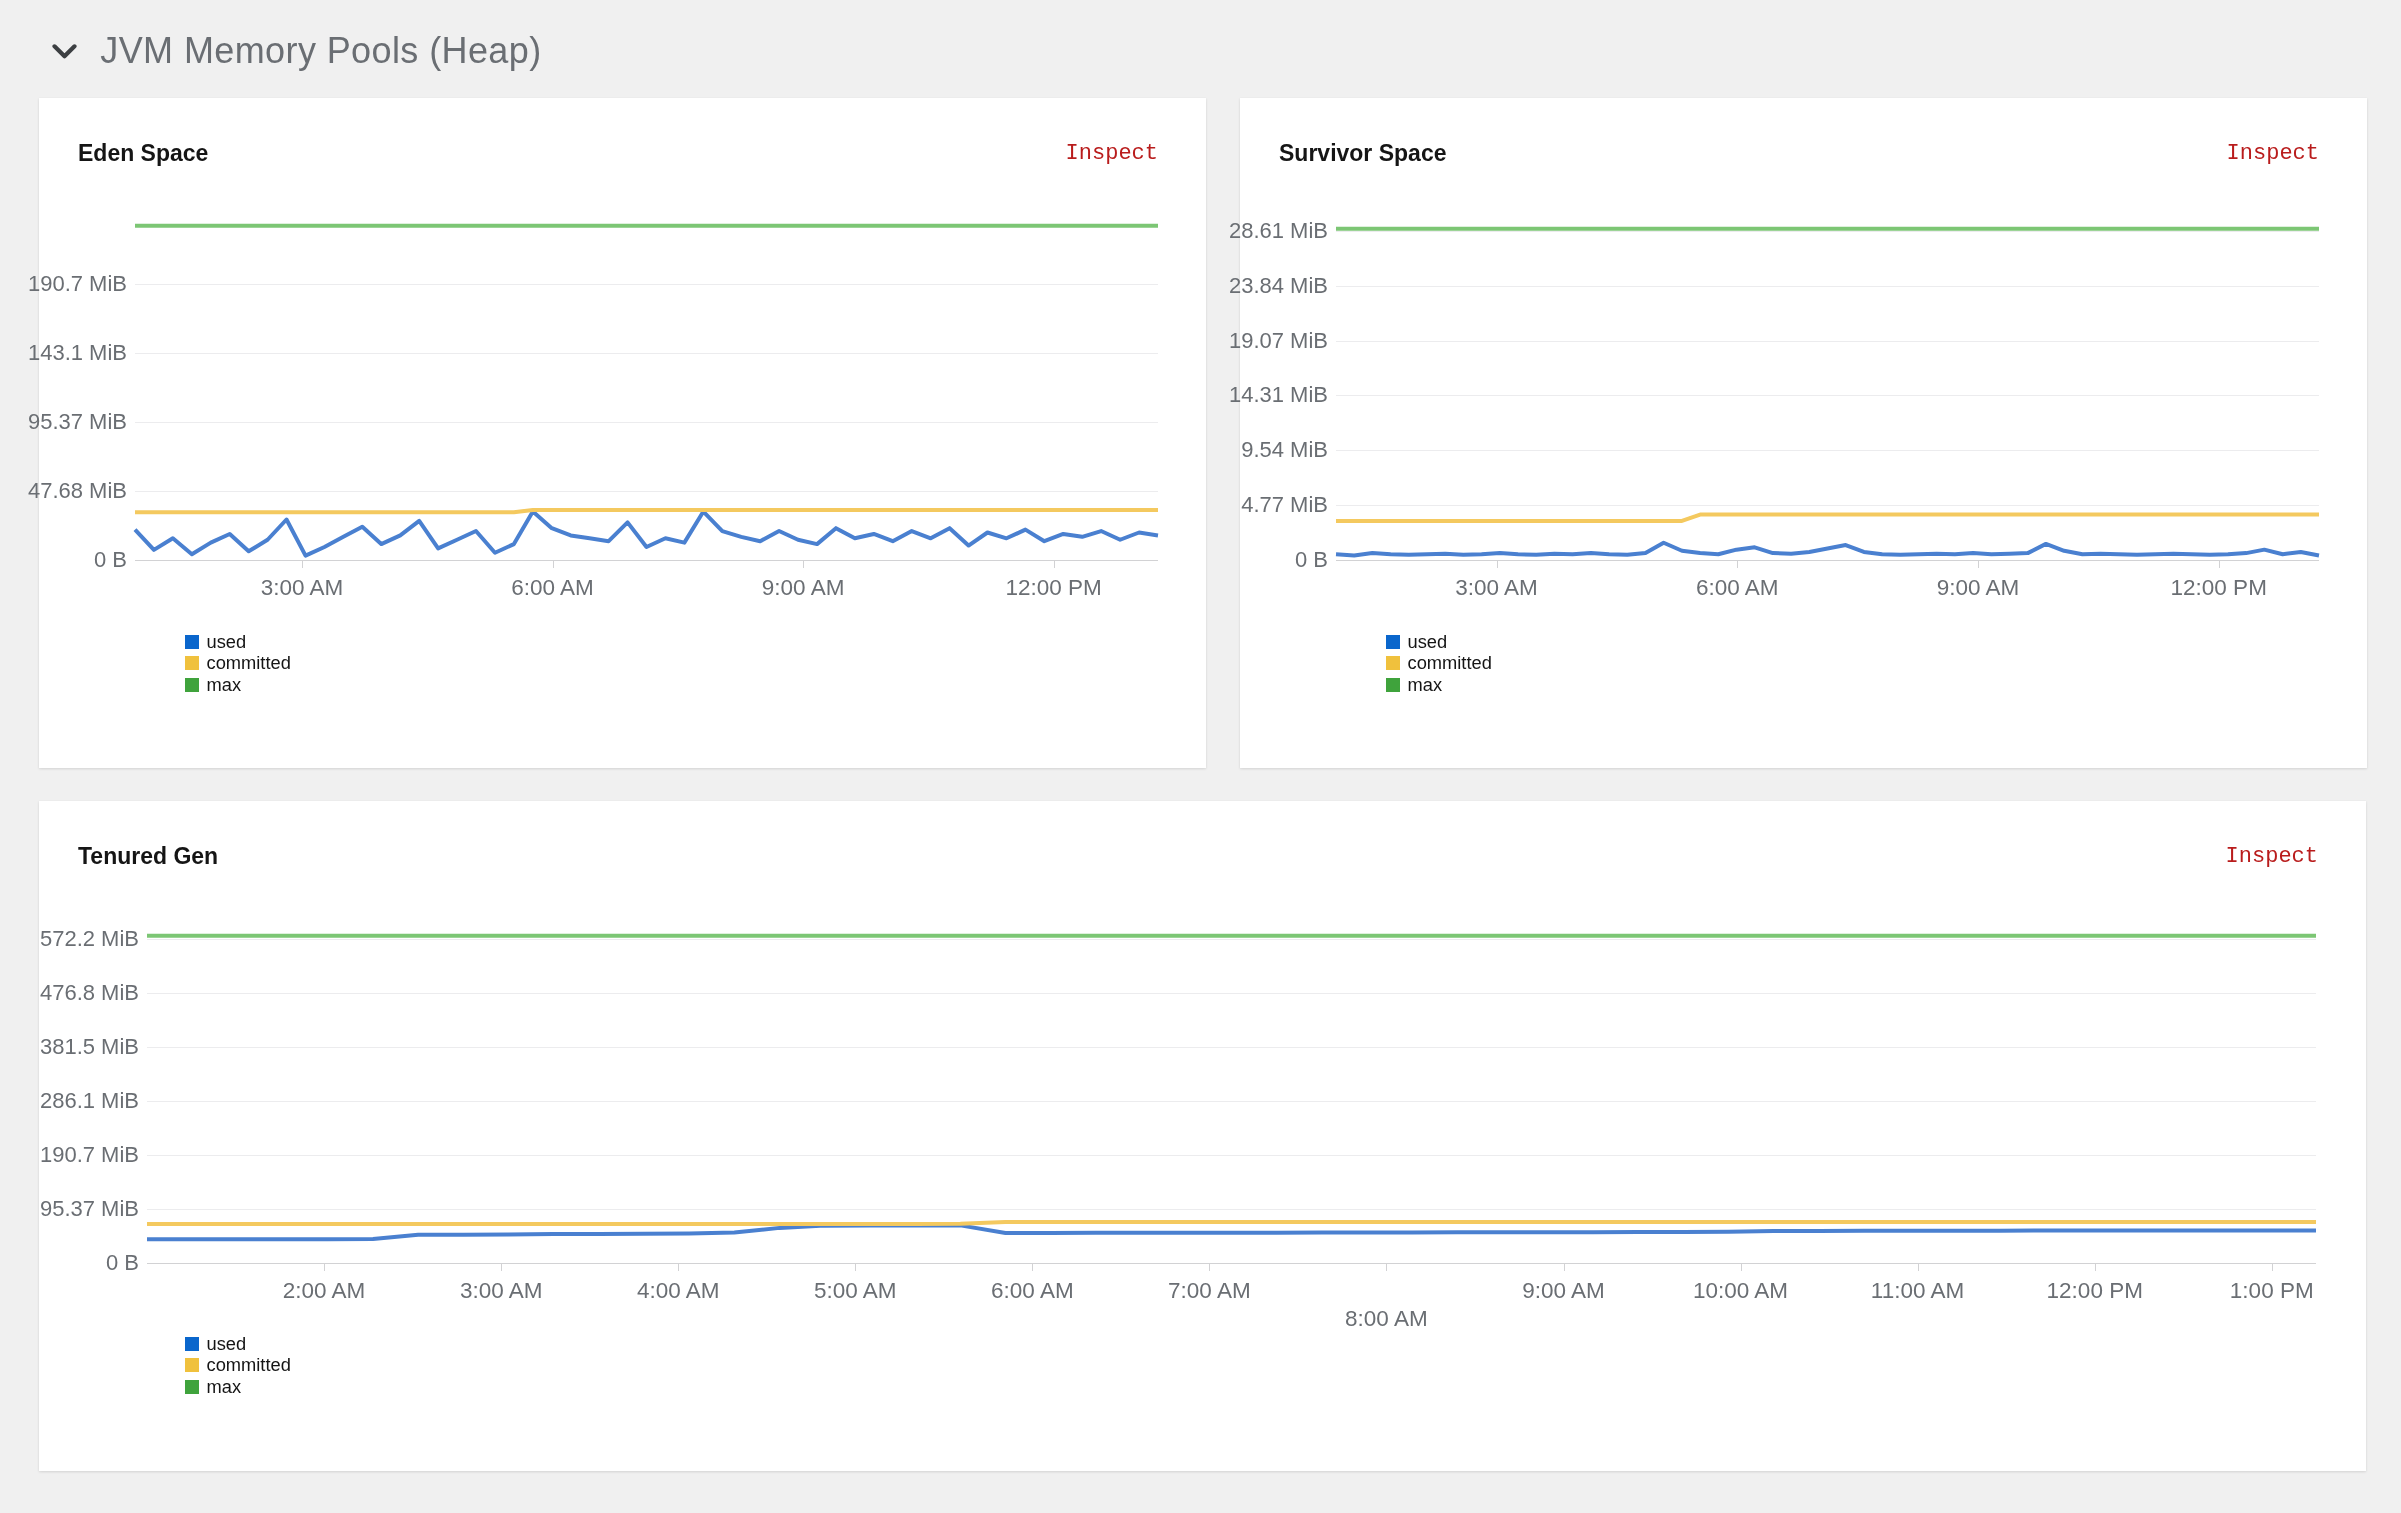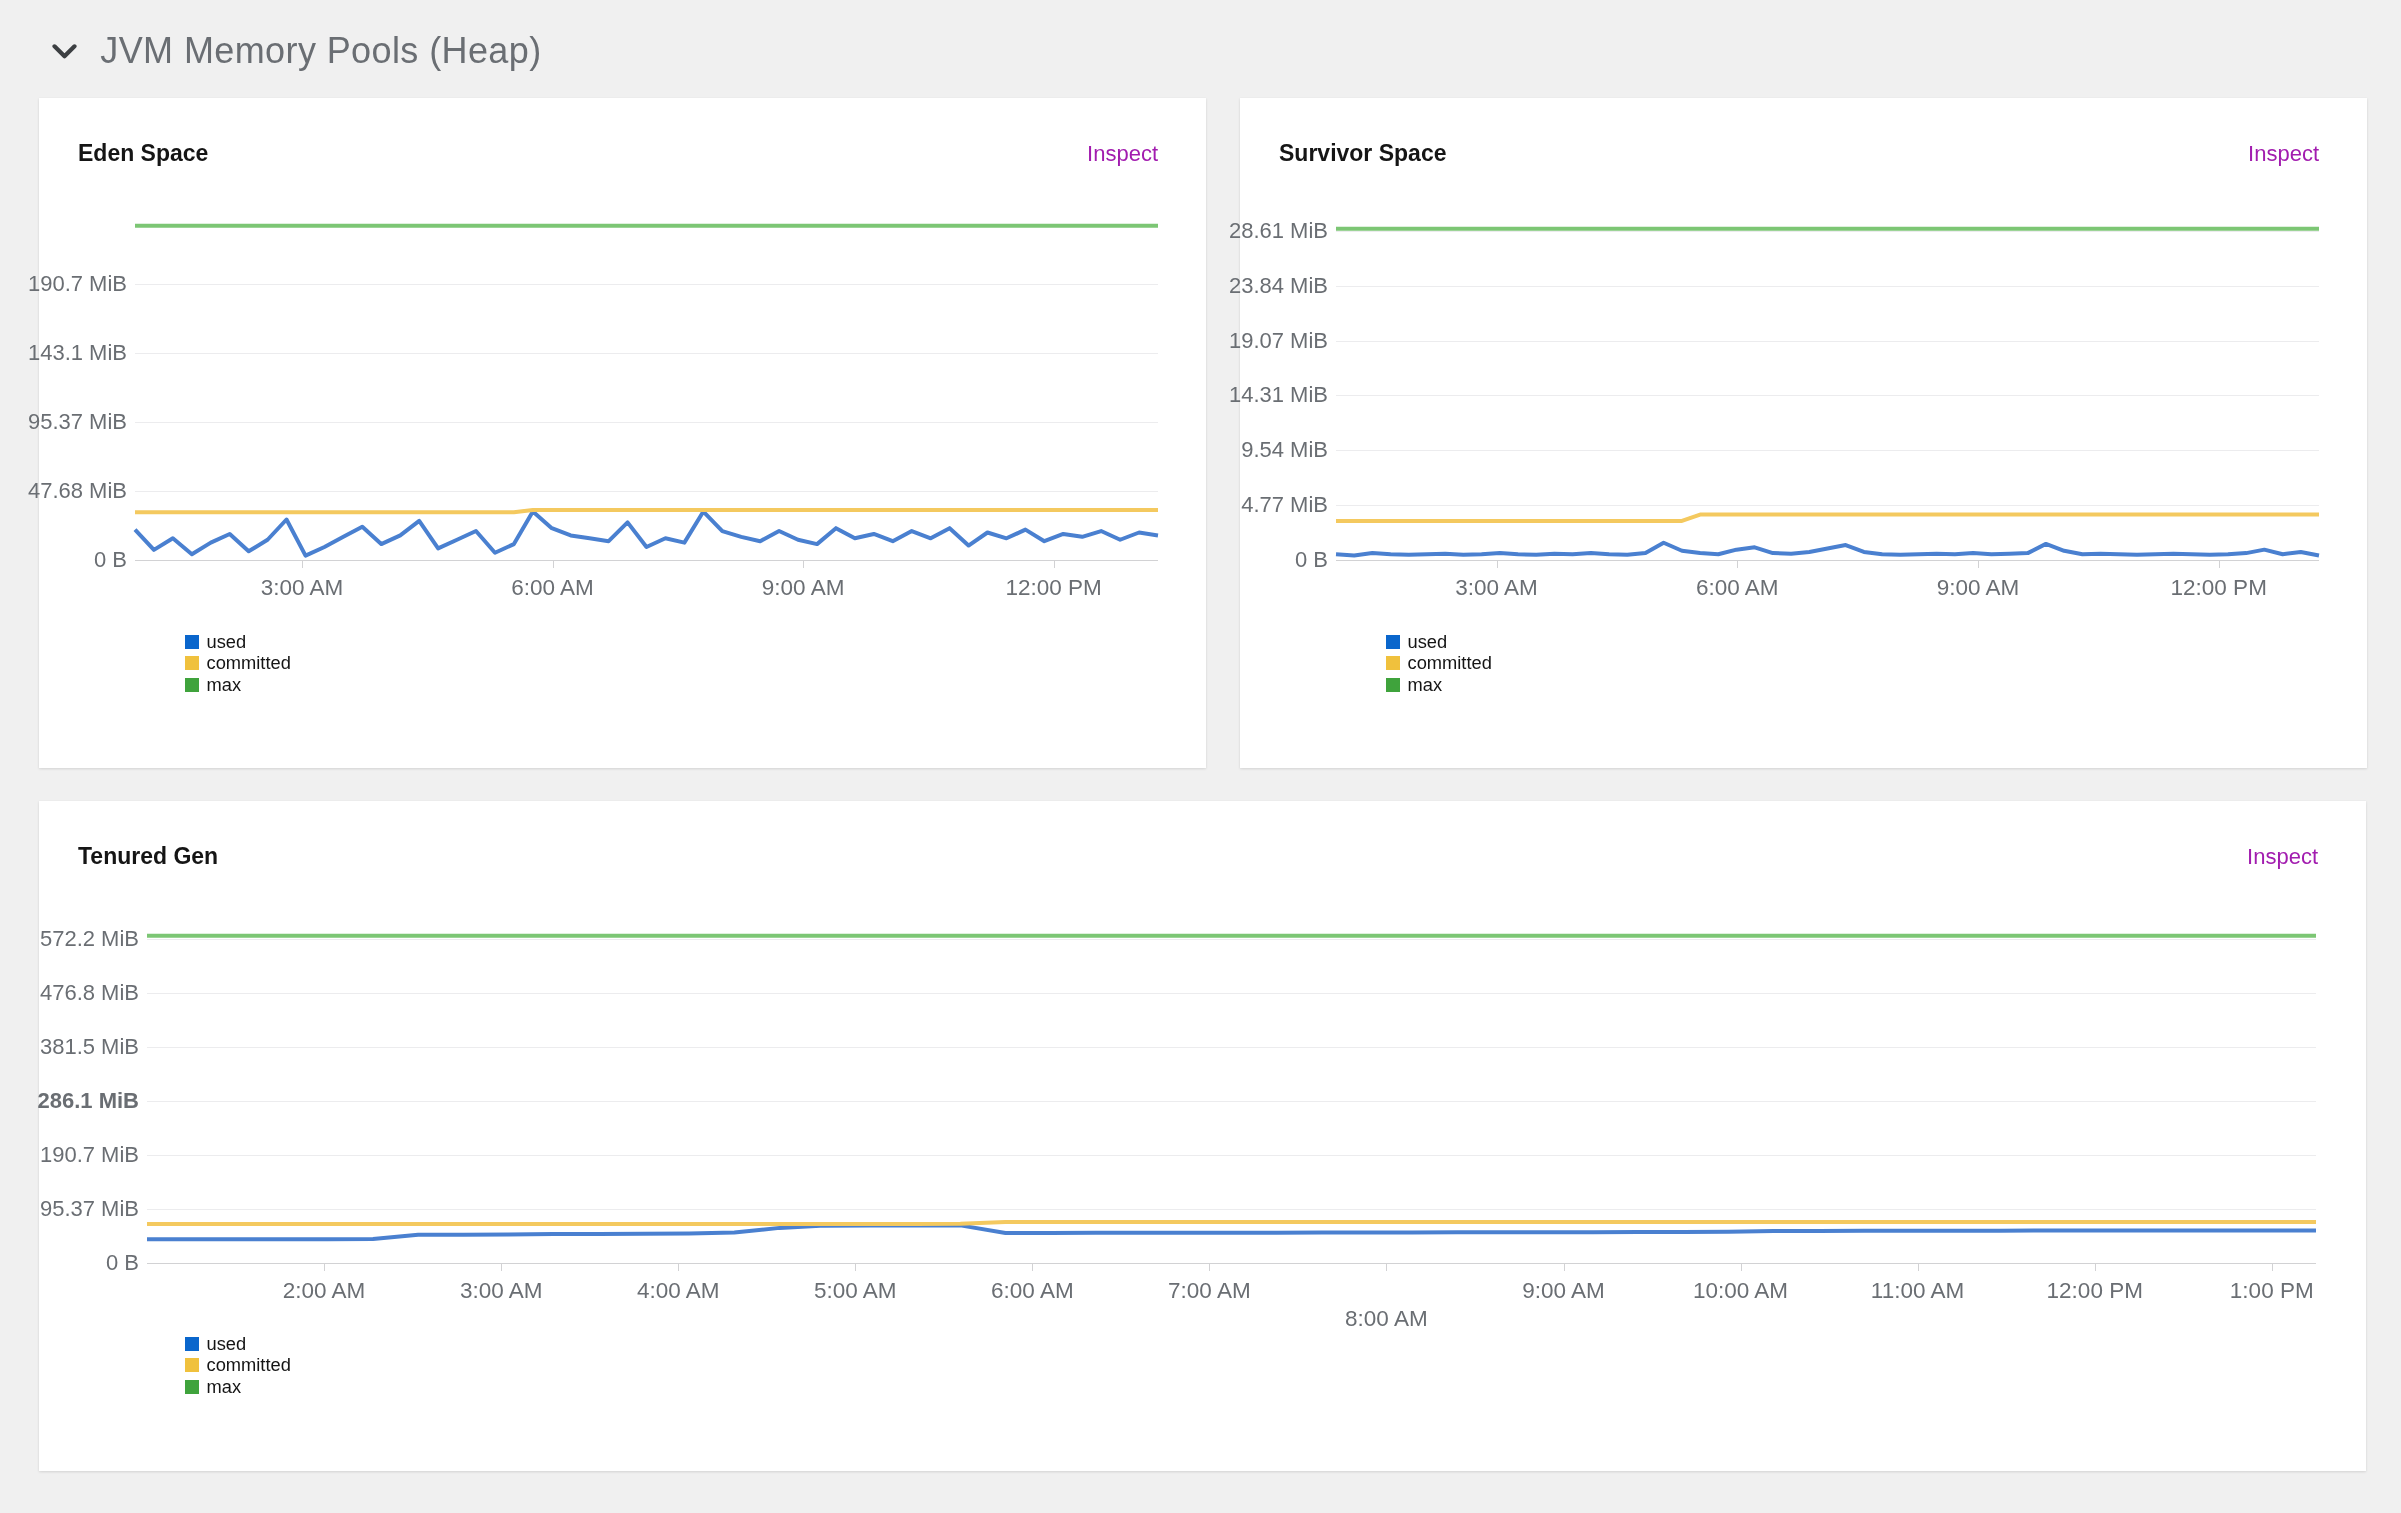--- a/index.html
+++ b/index.html
@@ -15,21 +15,21 @@
   .section-title{font-size:36px;font-weight:400;color:#6a6e73;margin:0;letter-spacing:0.4px;}
   .card{
     position:absolute;background:#ffffff;
     box-shadow:0 0.8px 2.5px rgba(3,3,3,0.12), 0 0 0.8px rgba(3,3,3,0.06);
   }
   .card-eden{left:39px;top:98px;width:1167px;height:670px;}
   .card-survivor{left:1240px;top:98px;width:1127px;height:670px;}
   .card-tenured{left:39px;top:801px;width:2327px;height:670px;}
   .card-head{position:absolute;top:42px;left:39px;right:48px;display:flex;justify-content:space-between;align-items:center;}
   .card-title{font-size:23px;font-weight:700;color:#151515;margin:0;}
-  .inspect-link{font-size:22px;color:#a21caf;text-decoration:none;cursor:pointer;}
+  .inspect-link{font-size:22px;color:#b91c1c;text-decoration:none;cursor:pointer;font-family:Liberation Mono, monospace;}
   
   .chart{position:absolute;inset:0;}
   .plot{position:absolute;border-bottom:0.8px solid #d2d2d4;}
   .chart-top .plot{top:117px;left:96px;right:48px;height:345px;}
   .chart-bottom .plot{top:125px;left:108px;right:50px;height:337px;}
   .plot svg{position:absolute;inset:0;width:100%;height:100%;overflow:visible;}
   .grid{position:absolute;left:0;right:0;height:0.8px;background:#ececee;}
   .ylabels{position:absolute;}
   .chart-top .ylabels{top:117px;left:0;width:88px;height:345px;}
   .chart-bottom .ylabels{top:125px;left:0;width:100px;height:337px;}
@@ -167,21 +167,21 @@
 <section class="card card-tenured">
   <div class="card-head">
     <h3 class="card-title">Tenured Gen</h3>
     <a class="inspect-link">Inspect</a>
   </div>
   <div class="chart chart-bottom">
     <div class="ylabels">
         <div class="ylab" style="top: 100%;">0 B</div>
         <div class="ylab" style="top: 83.9714%;">95.37 MiB</div>
         <div class="ylab" style="top: 67.9496%;">190.7 MiB</div>
-        <div class="ylab" style="top: 51.916%; font-weight: bold;">286.1 MiB</div>
+        <div class="ylab" style="top: 51.916%;">286.1 MiB</div>
         <div class="ylab" style="top: 35.8824%;">381.5 MiB</div>
         <div class="ylab" style="top: 19.8655%;">476.8 MiB</div>
         <div class="ylab" style="top: 3.83193%;">572.2 MiB</div>
       </div>
     <div class="plot">
         <div class="grid" style="top: 83.9714%;"></div>
         <div class="grid" style="top: 67.9496%;"></div>
         <div class="grid" style="top: 51.916%;"></div>
         <div class="grid" style="top: 35.8824%;"></div>
         <div class="grid" style="top: 19.8655%;"></div>

